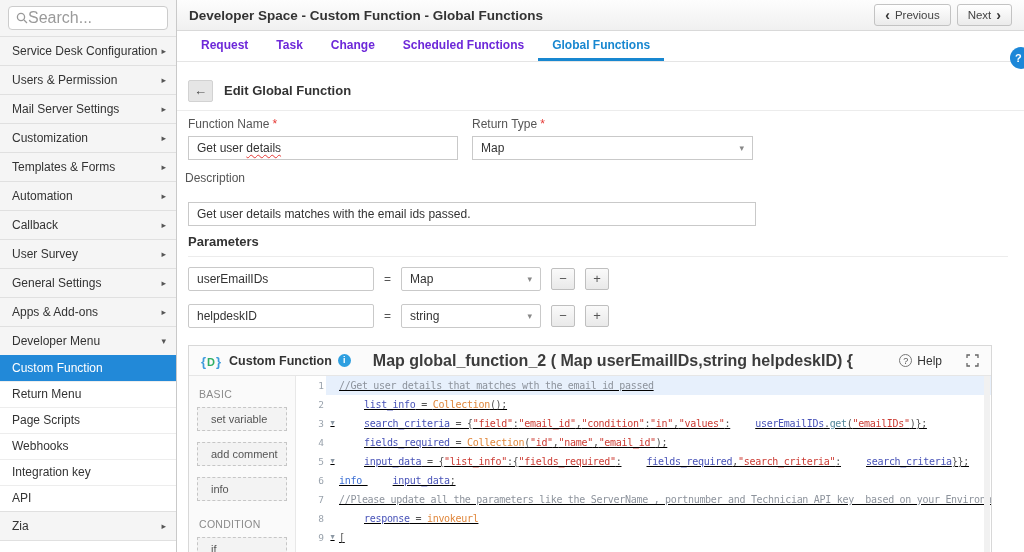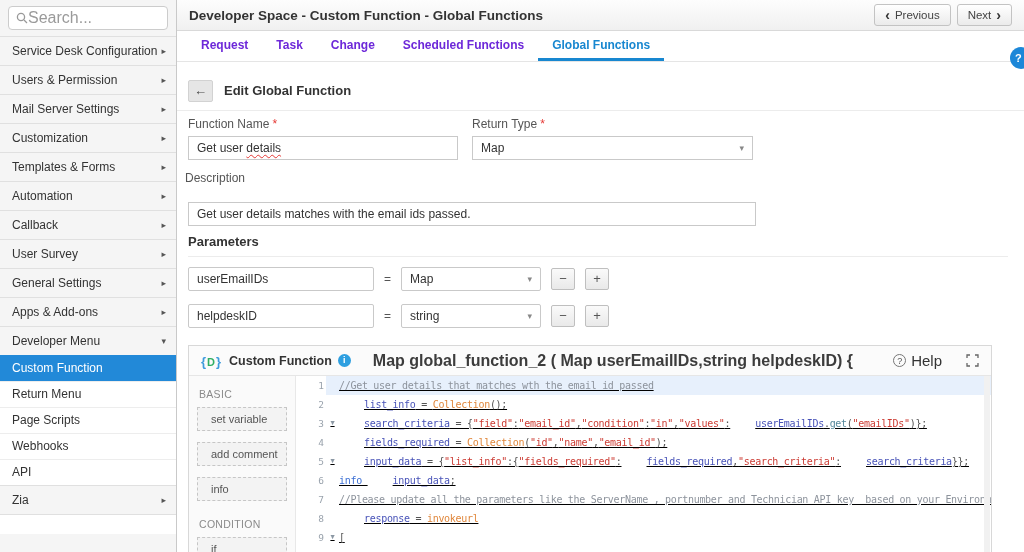--- a/index.html
+++ b/index.html
@@ -76,21 +76,21 @@
   .cf-brace { color:#3d9bdc; font-size:13px; font-weight:700; }
   .cf-d { color:#2fae64; font-size:11px; font-weight:700; margin:0 1px; }
   .ed-title { font-size:12.5px; font-weight:700; color:#333; margin:0 6px 0 8px; }
   .info-dot { width:13px; height:13px; border-radius:50%; background:#2e9fe0; color:#fff;
     font-size:9px; font-weight:700; text-align:center; line-height:13px; cursor:pointer; }
   .signature { font-size:16px; font-weight:600; color:#3c3c3c; margin-left:22px; flex:1;
     white-space:nowrap; overflow:hidden; }
   .ed-help { display:flex; align-items:center; gap:5px; margin-right:24px; cursor:pointer; }
   .help-q { width:13px; height:13px; border-radius:50%; border:1px solid #777; color:#555;
     font-size:9px; text-align:center; line-height:12px; }
-  .help-lbl { font-size:15px; color:#333; }
+  .help-lbl { font-size:12px; color:#333; }
   .expand-btn { cursor:pointer; display:flex; }
   .ed-body { display:flex; height:201px; }
   .palette { width:107px; background:#fafafa; border-right:1px solid #e8e8e8; padding-top:6px;
     overflow:hidden; flex:none; }
   .pal-title { font-size:10.5px; color:#8a8a8a; padding:6px 0 7px 10px; letter-spacing:.3px; }
   .chip { width:90px; margin:0 0 11px 8px; height:24px; line-height:22px; border:1px dashed #c6c6c6;
     background:#f3f3f3; font-size:11px; color:#555; padding-left:13px; cursor:grab; }
   .code-area { flex:1; position:relative; font-family:"DejaVu Sans Mono", monospace; overflow:hidden; }
   .scroll-track { position:absolute; right:1px; top:0; bottom:0; width:6px; background:#f1f1f1; }
   .code-row { display:flex; height:19px; line-height:19px; }
@@ -125,20 +125,21 @@
       <div class="side-item"><span>Automation</span><span class="side-arrow">▸</span></div>
       <div class="side-item"><span>Callback</span><span class="side-arrow">▸</span></div>
       <div class="side-item"><span>User Survey</span><span class="side-arrow">▸</span></div>
       <div class="side-item"><span>General Settings</span><span class="side-arrow">▸</span></div>
       <div class="side-item"><span>Apps &amp; Add-ons</span><span class="side-arrow">▸</span></div>
       <div class="side-item"><span>Developer Menu</span><span class="side-arrow">▾</span></div>
       <div class="side-item sub active"><span>Custom Function</span></div>
       <div class="side-item sub"><span>Return Menu</span></div>
       <div class="side-item sub"><span>Page Scripts</span></div>
       <div class="side-item sub"><span>Webhooks</span></div>
+      <div class="side-item sub"><span>Integration key</span></div>
       <div class="side-item sub"><span>API</span></div>
       <div class="side-item"><span>Zia</span><span class="side-arrow">▸</span></div>
     </div>
   <div class="side-filler"></div>
 </div>
 
 <div class="main">
   <div class="topbar">
     <div class="topbar-title">Developer Space - Custom Function - Global Functions</div>
     <div class="nav-btn">

